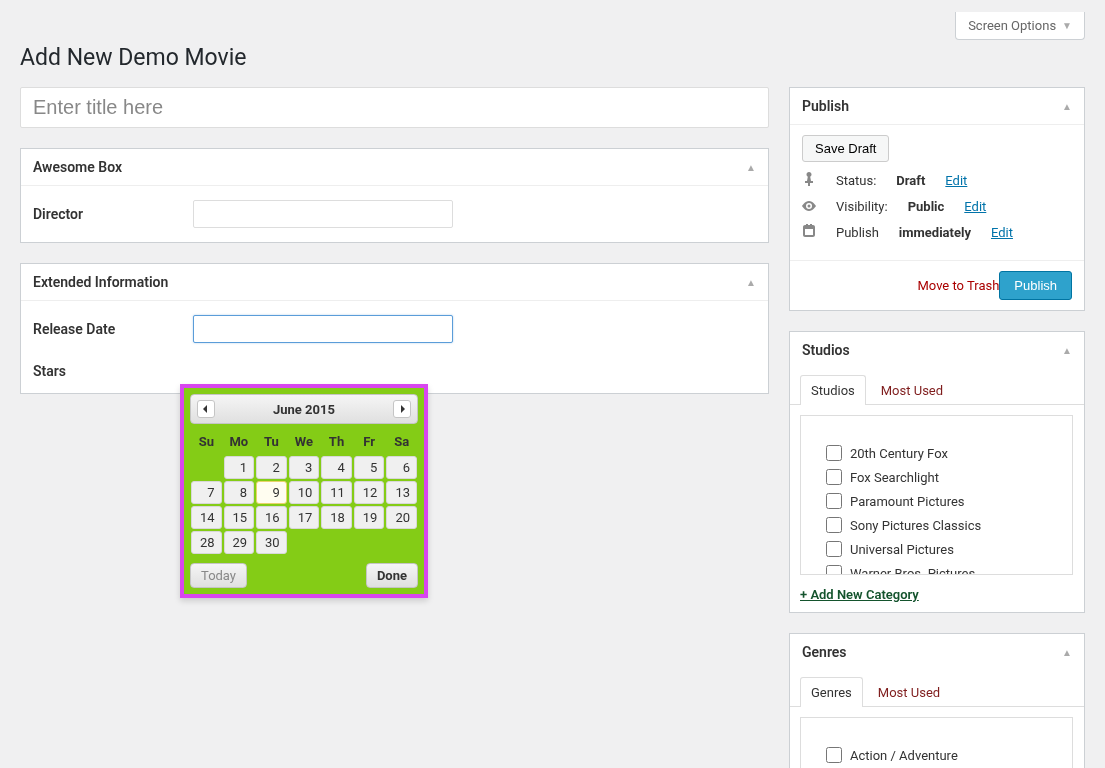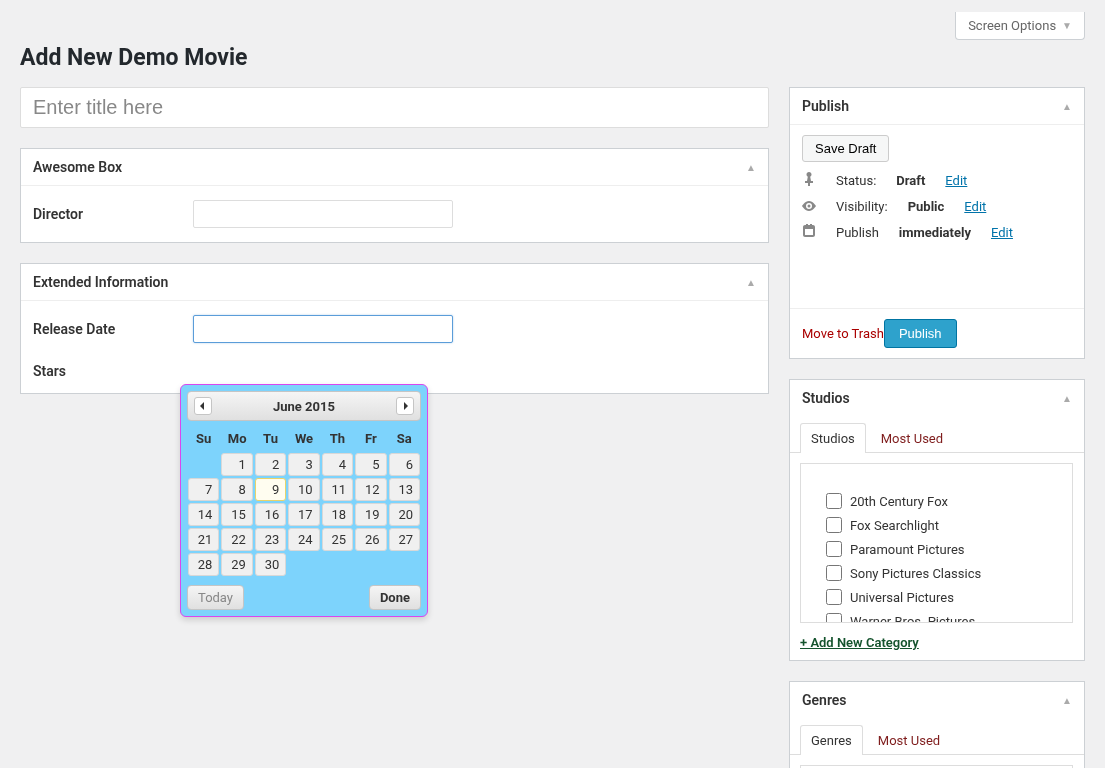--- a/index.html
+++ b/index.html
@@ -27,21 +27,21 @@
   display: flex;
   align-items: center;
   gap: 6px;
 }
 .screen-options .tri {
   font-size: 10px;
   color: #aaa;
 }
 h1.page-title {
   font-size: 23px;
-  font-weight: 700;
+  font-weight: 400;
   color: #23282d;
   margin-bottom: 16px;
 }
 .columns {
   display: flex;
   gap: 20px;
   align-items: flex-start;
 }
 .col-main { flex: 1; min-width: 0; }
 .col-side { width: 296px; flex-shrink: 0; }
@@ -102,23 +102,23 @@
   border: 1px solid #5b9dd9;
   box-shadow: 0 0 2px rgba(91,157,217,0.5);
 }
 
 
 .datepicker {
   position: relative;
   margin-left: 160px;
   margin-top: -10px;
   width: 248px;
-  background: #7dd3fc;
-  border: 1px solid #d946ef;
-  border-radius: 6px;
+  background: #84cc16;
+  border: 4px solid #d946ef;
+  border-radius: 0;
   padding: 6px;
   box-shadow: 0 3px 6px rgba(0,0,0,0.15);
   font-size: 13px;
 }
 .dp-header {
   background: linear-gradient(#f5f5f5, #e0e0e0);
   border: 1px solid #c5c5c5;
   border-radius: 4px;
   padding: 5px 6px;
   display: flex;
@@ -204,23 +204,22 @@
 .status-icon {
   width: 14px;
   text-align: center;
   color: #888;
 }
 .edit-link { color: #0073aa; text-decoration: underline; cursor: pointer; }
 .side-footer {
   border-top: 1px solid #eee;
   padding: 10px 12px;
   display: flex;
-  justify-content: flex-start;
-  align-items: center;
-  margin-top: 48px;
+  justify-content: flex-end;
+  align-items: center;
 }
 .trash-link { color: #a00; cursor: pointer; }
 
 .tabs {
   display: flex;
   border-bottom: 1px solid #ddd;
   padding: 0 10px;
   gap: 4px;
   margin-top: 6px;
 }
@@ -406,43 +405,20 @@
               </td>
               <td>
                 <span class="dp-day">19</span>
               </td>
               <td>
                 <span class="dp-day">20</span>
               </td>
             </tr>
             <tr>
               <td>
-                <span class="dp-day">21</span>
-              </td>
-              <td>
-                <span class="dp-day">22</span>
-              </td>
-              <td>
-                <span class="dp-day">23</span>
-              </td>
-              <td>
-                <span class="dp-day">24</span>
-              </td>
-              <td>
-                <span class="dp-day">25</span>
-              </td>
-              <td>
-                <span class="dp-day">26</span>
-              </td>
-              <td>
-                <span class="dp-day">27</span>
-              </td>
-            </tr>
-            <tr>
-              <td>
                 <span class="dp-day">28</span>
               </td>
               <td>
                 <span class="dp-day">29</span>
               </td>
               <td>
                 <span class="dp-day">30</span>
               </td>
               <td></td>
               <td></td>

